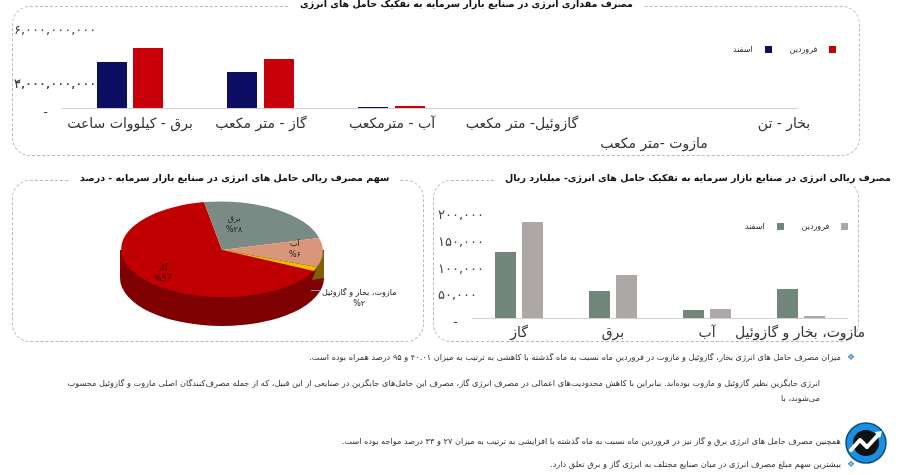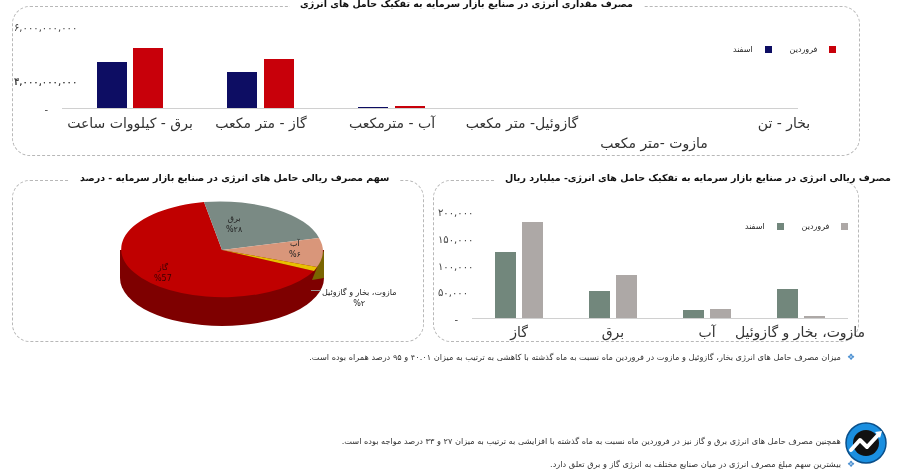--- a/index.html
+++ b/index.html
@@ -1,19 +1,19 @@
 <!DOCTYPE html>
 <html><head>
 <meta charset="utf-8">
 <style>
   * { box-sizing: border-box; margin: 0; padding: 0; }
   body { width: 900px; height: 475px; background: #ffffff; font-family: "DejaVu Sans", sans-serif; position: relative; overflow: hidden; color: #222; }
   .panel { position: absolute; border: 1px dashed #b8b8b8; border-radius: 18px; }
   .panel-title { position: absolute; background: #fff; font-weight: bold; font-size: 9.5px; padding: 0 10px; white-space: nowrap; direction: rtl; color: #111; }
-  .ytick { position: absolute; font-size: 10px; color: #444; text-align: right; direction: ltr; }
+  .ytick { position: absolute; font-size: 13px; color: #444; text-align: right; direction: ltr; }
   .axis-line { position: absolute; height: 1px; background: #d0d0d0; }
   .bar { position: absolute; }
   .xlabel { position: absolute; font-size: 14px; color: #333; text-align: center; white-space: nowrap; direction: rtl; transform: translateX(-50%); }
   .legend { position: absolute; display: flex; gap: 18px; direction: rtl; font-size: 8px; align-items: center; }
   .legend-item { display: flex; align-items: center; gap: 12px; direction: rtl; }
   .swatch { width: 7px; height: 7px; display: inline-block; }
   .pie-label { position: absolute; font-size: 8px; text-align: center; color: #222; direction: rtl; line-height: 11px; }
   .text-block { position: absolute; right: 45px; font-size: 8.2px; color: #333; direction: rtl; text-align: right; line-height: 15px; }
   .bullet { color: #4a8fd1; margin-left: 6px; font-size: 9px; }
   .circle-bullet { color: #4a8fd1; margin-left: 14px; font-size: 8px; }
@@ -124,20 +124,21 @@
   <span class="legend-item">
       <span class="swatch" style="background:#72877c;"></span>
       <span>اسفند</span>
     </span>
 </div>
 
 <div class="text-block" style="top:350px; width:820px;">
   <span class="bullet">❖</span><span>میزان مصرف حامل های انرژی بخار، گازوئیل و مازوت در فروردین ماه نسبت به ماه گذشته با کاهشی به ترتیب به میزان ۴۰.۰۱ و ۹۵ درصد همراه بوده است.</span>
 </div>
 <div class="text-block" style="top:376px; width:800px; right:50px;">
+  <div style="padding-right:30px;">انرژی جایگزین نظیر گازوئیل و مازوت بوده‌اند. بنابراین با کاهش محدودیت‌های اعمالی در مصرف انرژی گاز، مصرف این حامل‌های جایگزین در صنایعی از این قبیل، که از جمله مصرف‌کنندگان اصلی مازوت و گازوئیل محسوب می‌شوند، با</div>
 </div>
 <div class="text-block" style="top:434px; width:820px;">
   <span class="bullet">❖</span><span>همچنین مصرف حامل های انرژی برق و گاز نیز در فروردین ماه نسبت به ماه گذشته با افزایشی به ترتیب به میزان ۲۷ و ۳۳ درصد مواجه بوده است.</span>
 </div>
 <div class="text-block" style="top:457px; width:820px;">
   <span class="bullet">❖</span><span>بیشترین سهم مبلغ مصرف انرژی در میان صنایع مختلف به انرژی گاز و برق تعلق دارد.</span>
 </div>
 
 <svg class="logo" viewBox="0 0 42 42">
   <circle cx="21" cy="21" r="20" fill="#1a8fe0" stroke="#0a4f8a" stroke-width="1.5"></circle>

